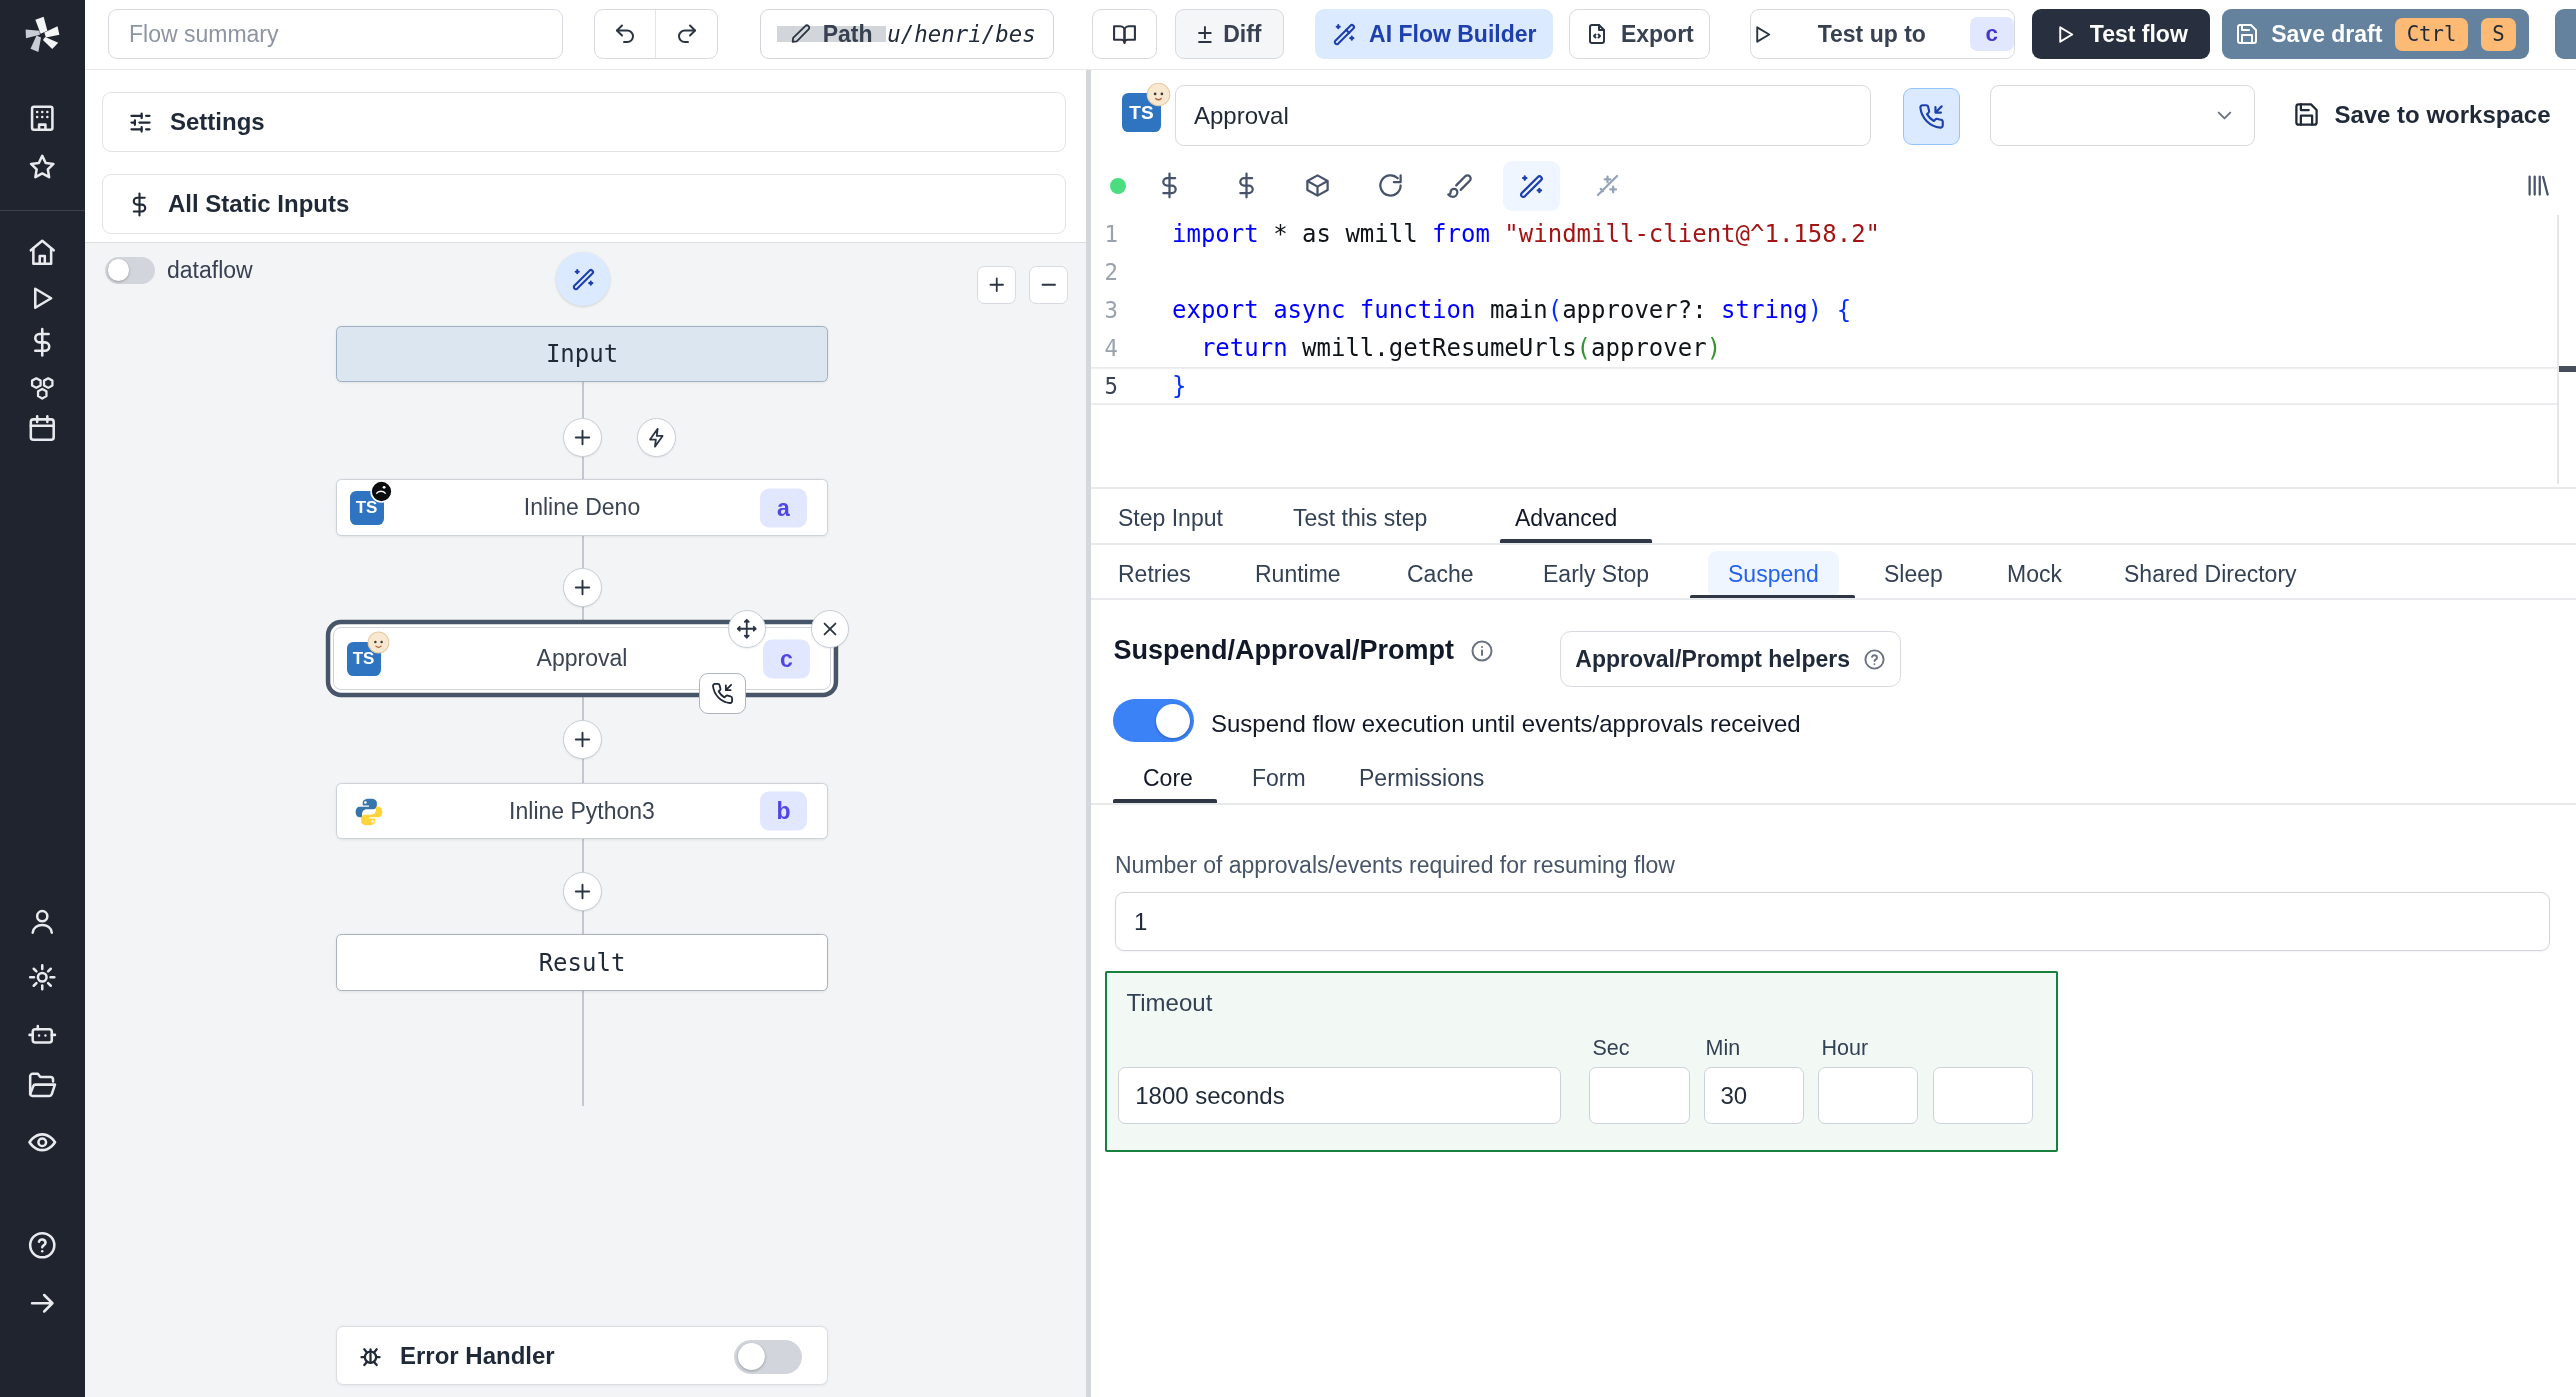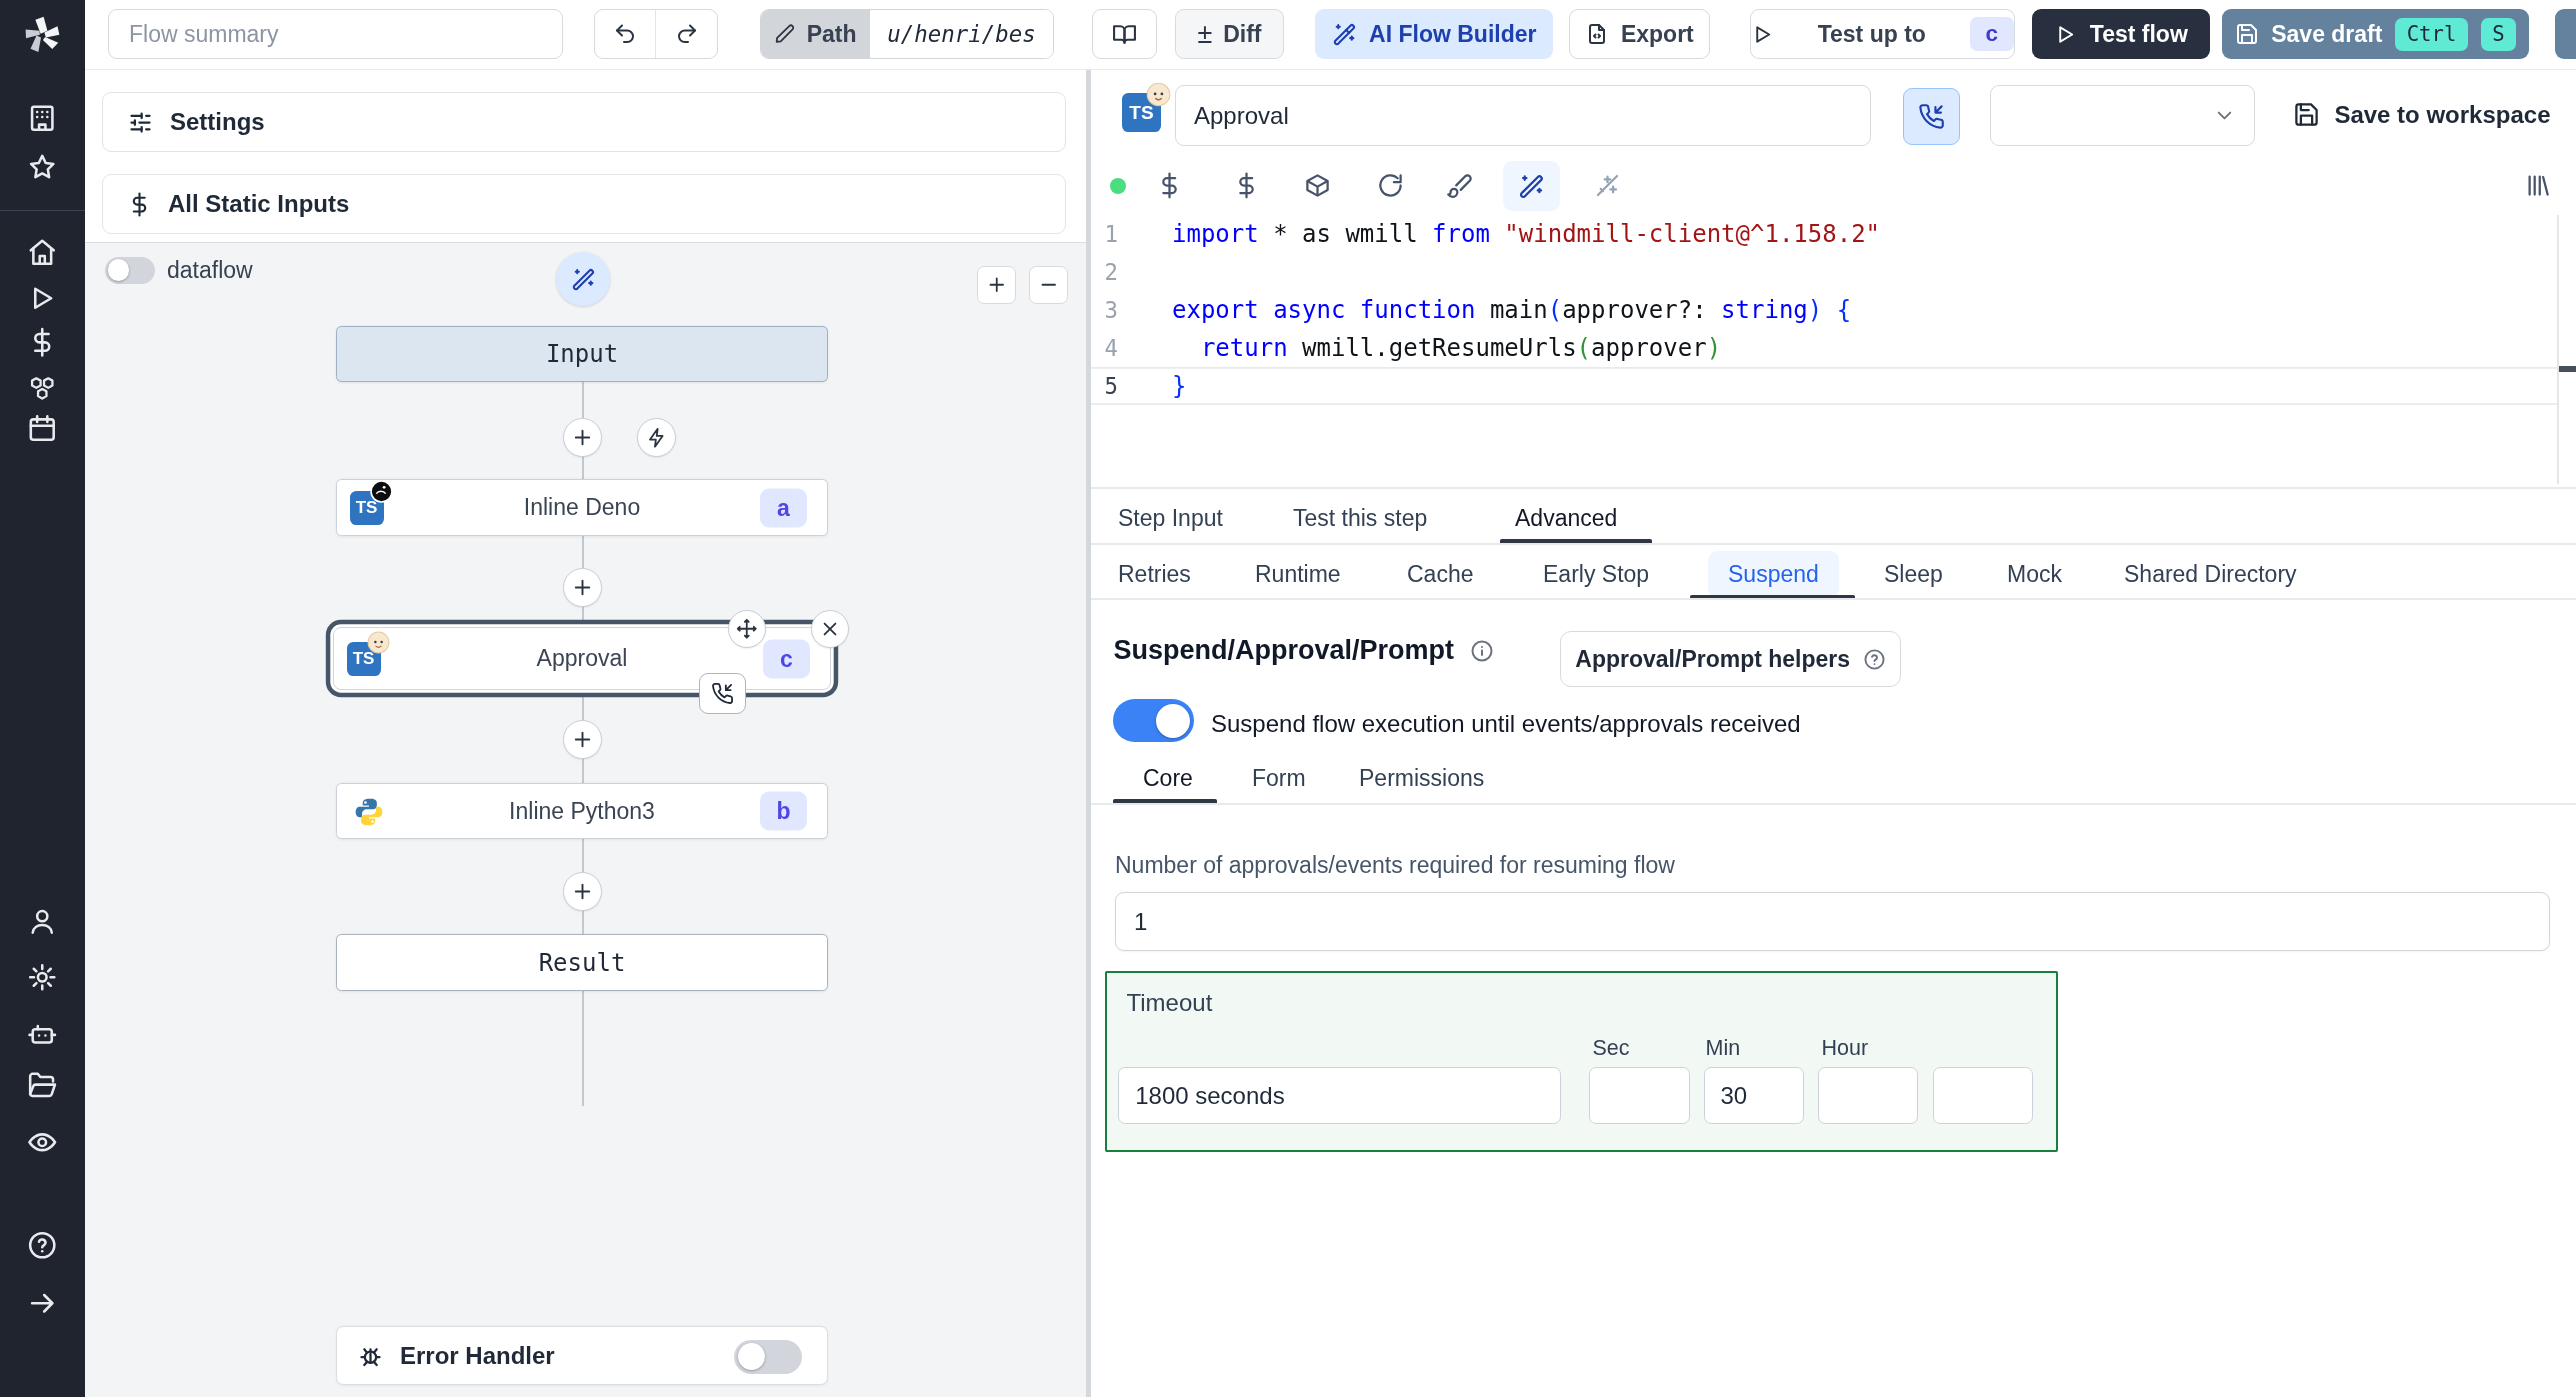--- a/index.html
+++ b/index.html
@@ -14,21 +14,21 @@
   .side-ic { position:absolute; left:27px; width:30.5px; height:30.5px; color:#e8eaee; }
   .side-div { position:absolute; left:0; width:85px; height:0.9px; background:#3c4250; }
 
   
   .topbar { position:absolute; left:85px; top:0; width:2491px; height:70px; background:#fff; border-bottom:1.8px solid #e7e9ec; }
   .tb { position:absolute; top:9px; height:50px; display:flex; align-items:center; border-radius:9px; font-size:23px; font-weight:600; color:#374151; }
   .tb.bordered { border:1.8px solid #d7dade; background:#fff; }
   .tb input { width:100%; height:100%; border:1.8px solid #d7dade; border-radius:9px; font-size:23px; padding:0 20px; color:#374151; outline:none; font-family:inherit; }
   .tb input::placeholder { color:#8d95a3; }
   .seg { display:flex; align-items:center; justify-content:center; height:100%; }
-  kbd { font-family:"DejaVu Sans Mono",monospace; font-size:20.6px; background:#5eead4; color:#1f2937; border-radius:7.2px; padding:4.5px 11.7px; font-weight:400; }
+  kbd { font-family:"DejaVu Sans Mono",monospace; font-size:20.6px; background:#fdba74; color:#1f2937; border-radius:7.2px; padding:4.5px 11.7px; font-weight:400; }
 
   
   .left-panel { position:absolute; left:85px; top:70px; width:1001px; height:1327px; background:#fff; }
   .card { position:absolute; background:#fff; border:1.8px solid #e0e3e7; border-radius:9px; display:flex; align-items:center; gap:16px; padding:0 24px; font-size:24px; font-weight:600; color:#1f2937; }
   .graph { position:absolute; left:0; top:172px; width:1001px; height:1155px; background:#f3f4f6; border-top:1.8px solid #dadde1; }
   .node { position:absolute; background:#fff; border:1.8px solid #cdd2d9; border-radius:5.4px; display:flex; align-items:center; justify-content:center; font-size:23px; color:#3a4453; box-shadow:0 0.9px 2.7px rgba(0,0,0,.07); }
   .node .badge { position:absolute; right:20px; top:50%; transform:translateY(-50%); width:47px; height:39px; background:#e0e7ff; color:#4f46e5; font-weight:700; font-size:23px; border-radius:9px; display:flex; align-items:center; justify-content:center; }
   .circle-btn { position:absolute; background:#fff; border:1.8px solid #c9ced6; border-radius:50%; display:flex; align-items:center; justify-content:center; color:#2b3442; box-shadow:0 0.9px 1.8px rgba(0,0,0,.08); }
   .toggle { position:relative; border-radius:896px; background:#d2d6dc; }
   .toggle .knob { position:absolute; background:#fff; border-radius:50%; box-shadow:0 0.9px 2.7px rgba(0,0,0,.3); }
@@ -167,21 +167,21 @@
             <path d="M4 8.5h10.2a5.8 5.8 0 0 1 0 11.6H11"></path>
           </svg>
       </div>
       <div class="seg" style="width:61px;">
         <svg width="24" height="24" viewBox="0 0 24 24" fill="none" stroke="#2b3442" stroke-width="2" stroke-linecap="round" stroke-linejoin="round">
             <path d="M15 13.5l5-5-5-5"></path>
             <path d="M20 8.5H9.8a5.8 5.8 0 0 0 0 11.6H13"></path>
           </svg>
       </div>
     </div>
-    <div class="tb" style="left:675px;width:294px;border-radius:9px;overflow:hidden;border:1.8px solid #d2d6db;padding:0;">
+    <div class="tb" style="left:675px;width:294px;border-radius:9px;overflow:hidden;border:1.8px solid #d2d6db;padding:16px;">
       <div class="seg" style="width:109px;background:#d2d6db;gap:10.8px;">
         <svg width="21.5" height="21.5" viewBox="0 0 24 24" fill="none" stroke="#2b3442" stroke-width="2" stroke-linecap="round" stroke-linejoin="round">
             <path d="M17 3.5a2.6 2.6 0 1 1 3.7 3.7L7.5 20.5 3 21l.5-4.5z"></path>
           </svg>
         <span>Path</span>
       </div>
       <div class="seg mono" style="flex:1;background:#fff;font-size:22.4px;font-weight:400;color:#1f2937;font-style:italic;">u/henri/bes</div>
     </div>
     <div class="tb bordered" style="left:1007px;width:65px;justify-content:center;">
       <svg width="25" height="25" viewBox="0 0 24 24" fill="none" stroke="#2b3442" stroke-width="2" stroke-linejoin="round">

